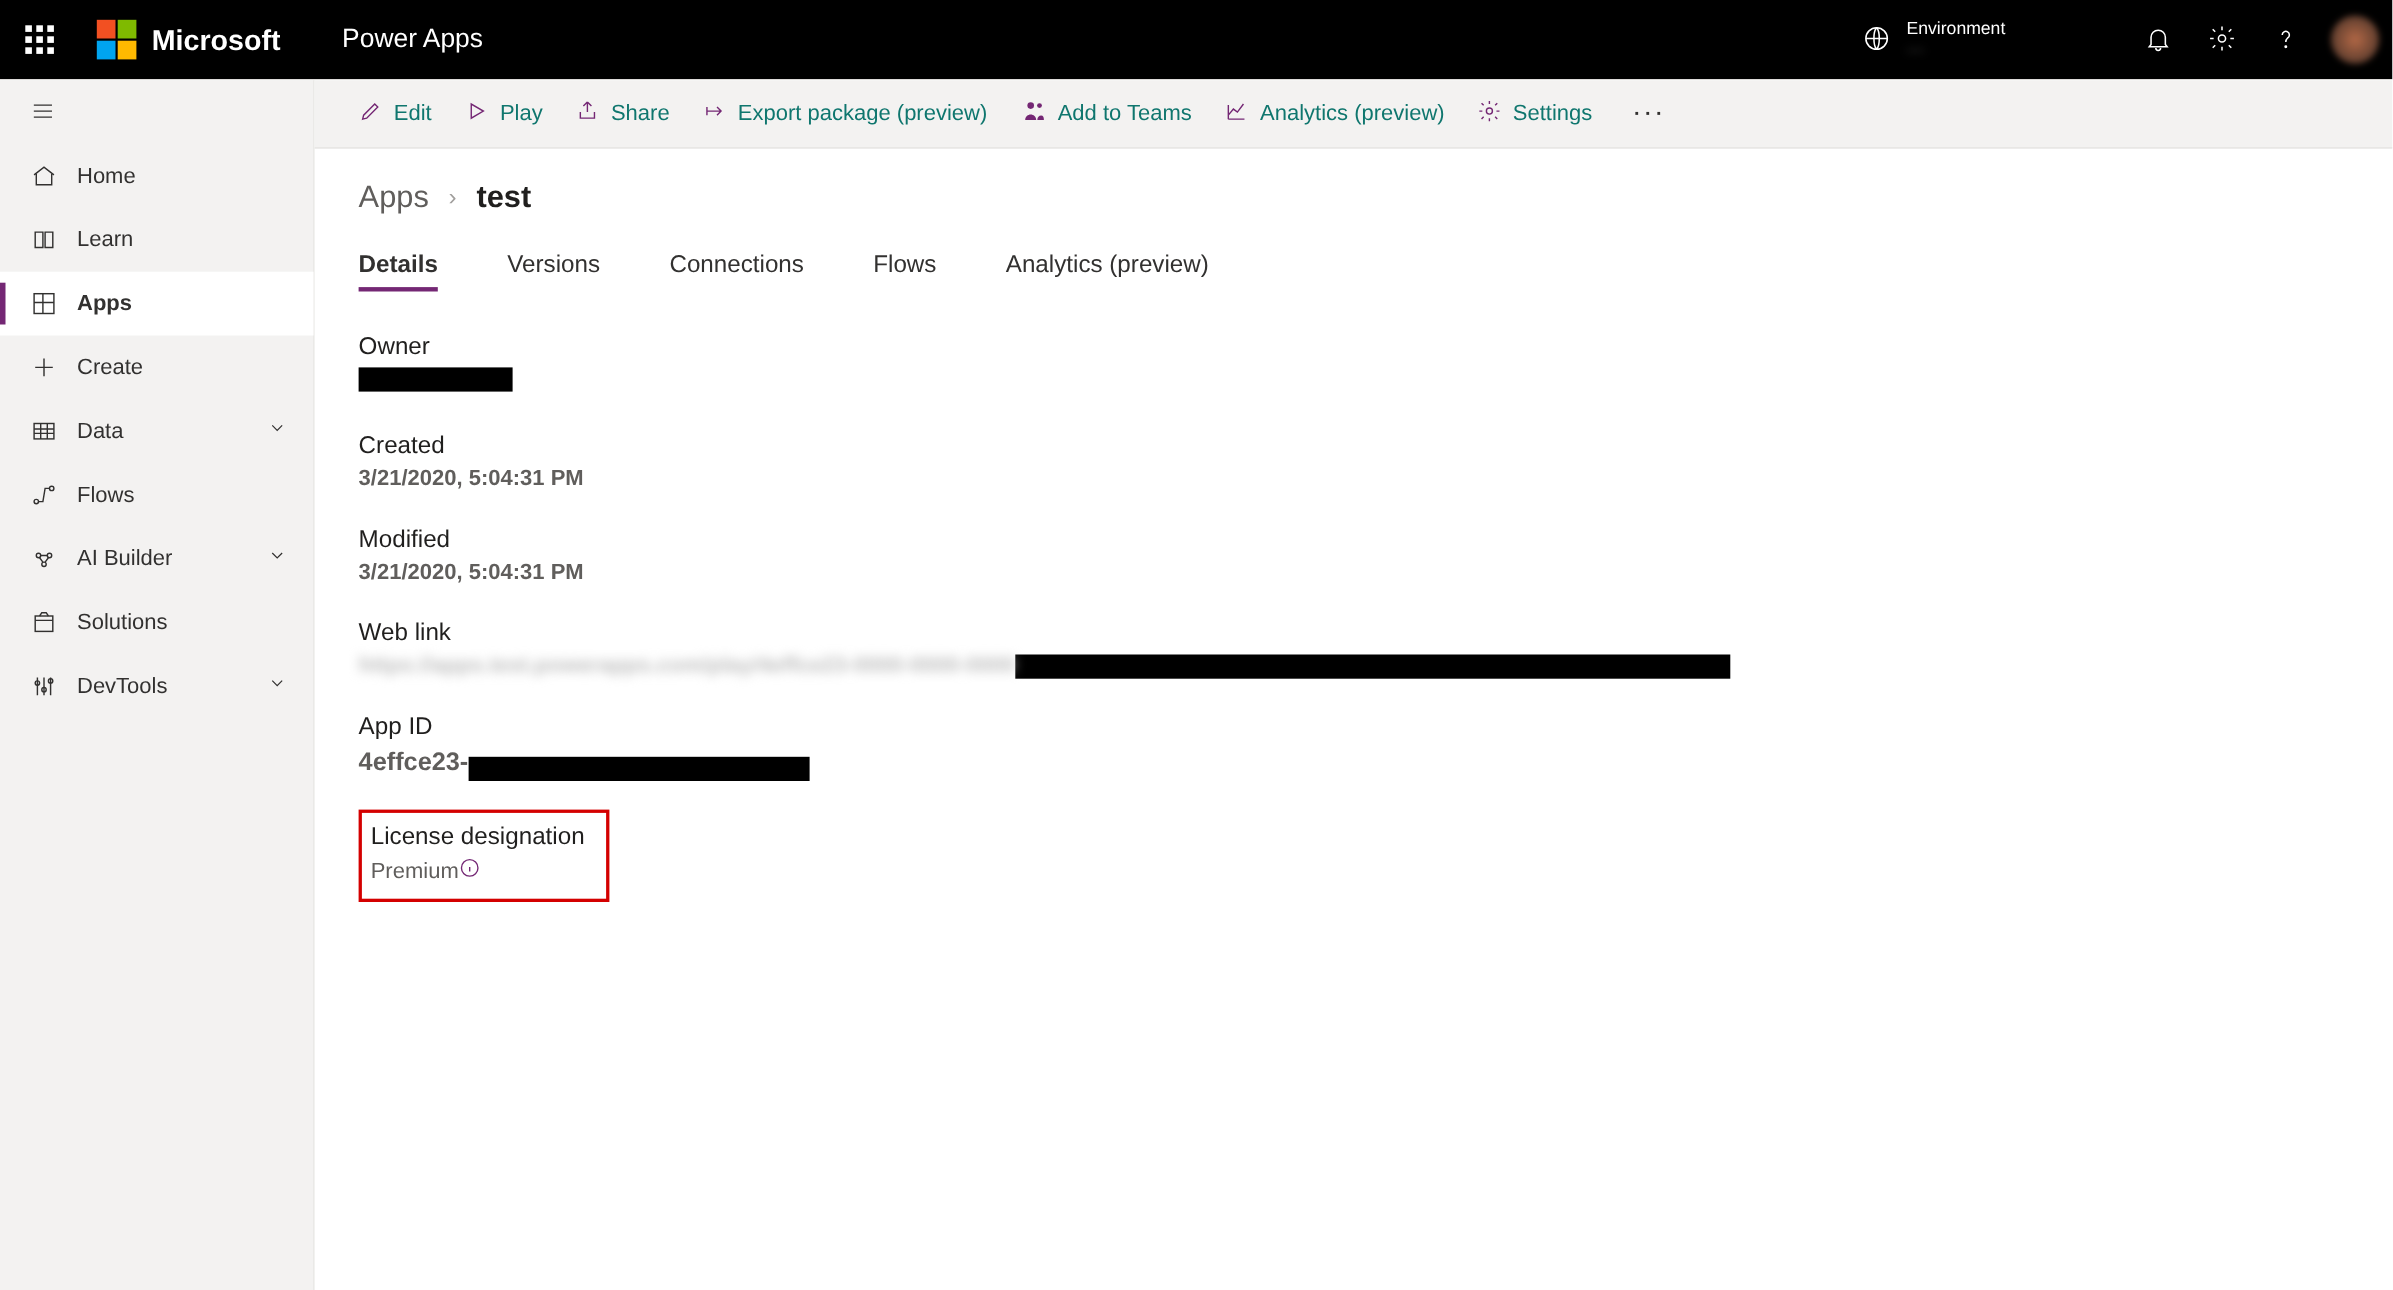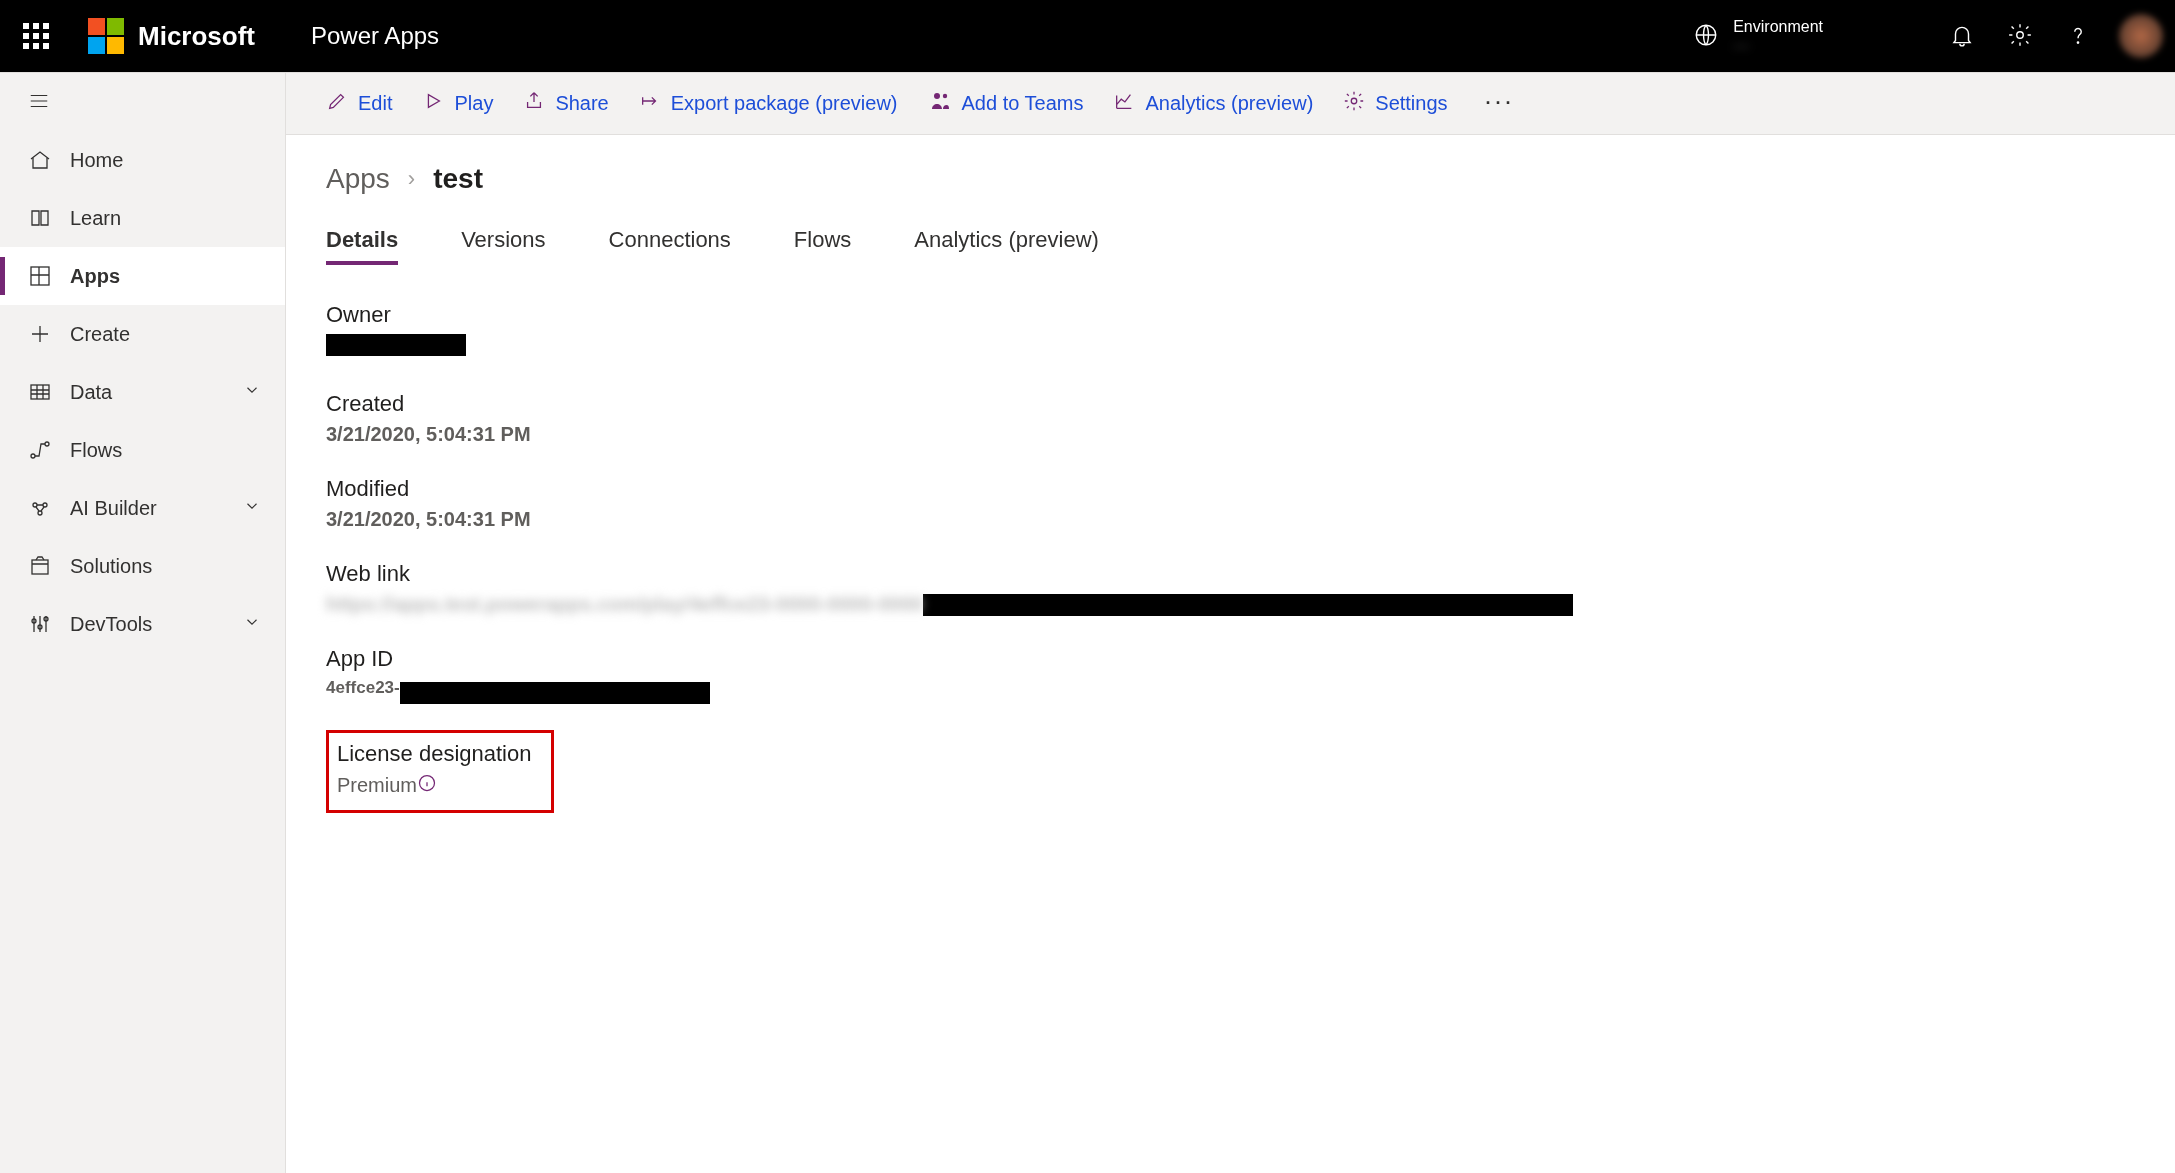--- a/index.html
+++ b/index.html
@@ -78,21 +78,21 @@
   .nav-item .chev { margin-left:auto; }
   .nav-item .chev svg { width:18px; height:18px; stroke:#323130; stroke-width:1.5; fill:none; }
 
   
   .main { flex:1; display:flex; flex-direction:column; background:#fff; min-width:0; }
 
   .cmdbar {
     height: 62px; background:#f3f2f1; display:flex; align-items:center; gap: 30px;
     padding: 0 26px 0 40px; border-bottom:1px solid #e1dfdd;
   }
-  .cmd { display:flex; align-items:center; gap:10px; font-size:20px; color:#1d4ed8; cursor:pointer; }
+  .cmd { display:flex; align-items:center; gap:10px; font-size:20px; color:#0f766e; cursor:pointer; }
   .cmd svg { width:22px; height:22px; stroke:#742774; fill:none; stroke-width:1.4; }
   .cmd.teams svg { fill:#742774; stroke:none; width:24px; height:24px; }
   .cmd-more { margin-left: 8px; cursor:pointer; color:#323130; letter-spacing:4px; font-weight:700; font-size:18px; }
 
   .page-body { padding: 28px 40px; overflow:auto; flex:1; }
 
   .breadcrumb { display:flex; align-items:center; gap:18px; font-size:28px; margin-bottom: 28px; }
   .breadcrumb .bc-link { color:#605e5c; cursor:pointer; }
   .breadcrumb .bc-sep { color:#a19f9d; font-size:22px; }
   .breadcrumb .bc-current { font-weight:600; color:#201f1e; }
@@ -103,21 +103,21 @@
   .tab.active::after { content:""; position:absolute; left:0; right:0; bottom:0; height:4px; background:#742774; }
 
   .field { margin-bottom: 30px; }
   .field-label { font-size:22px; color:#201f1e; margin-bottom: 6px; }
   .field-value { font-size:20px; color:#605e5c;font-weight:bold; }
   .redact { background:#000; display:inline-block; }
   .redact.owner { width:140px; height:22px; }
   .weblink-row { display:flex; align-items:center; gap:0; }
   .weblink-blur { color:#bdbdbd; filter: blur(5px); font-size:20px; white-space:nowrap; }
   .weblink-redact { background:#000; height:22px; flex: 0 0 650px; }
-  .appid-row { display:flex; align-items:flex-start; gap:0; font-size:17px; color:#605e5c;}
+  .appid-row { display:flex; align-items:flex-end; gap:0; font-size:23px; color:#605e5c;}
   .appid-redact { background:#000; display:inline-block; height:22px; width:310px; transform:translateY(4px); }
 
   .license-box { border:3px solid #d40000; display:inline-block; padding: 8px 20px 12px 8px; }
   .license-row { display:flex; align-items:center; font-size:20px; color:#605e5c; }
   .info-icon svg { width:20px; height:20px; stroke:#742774; fill:none; stroke-width:1.5; }
 
 </style>
 </head>
 <body>
 

